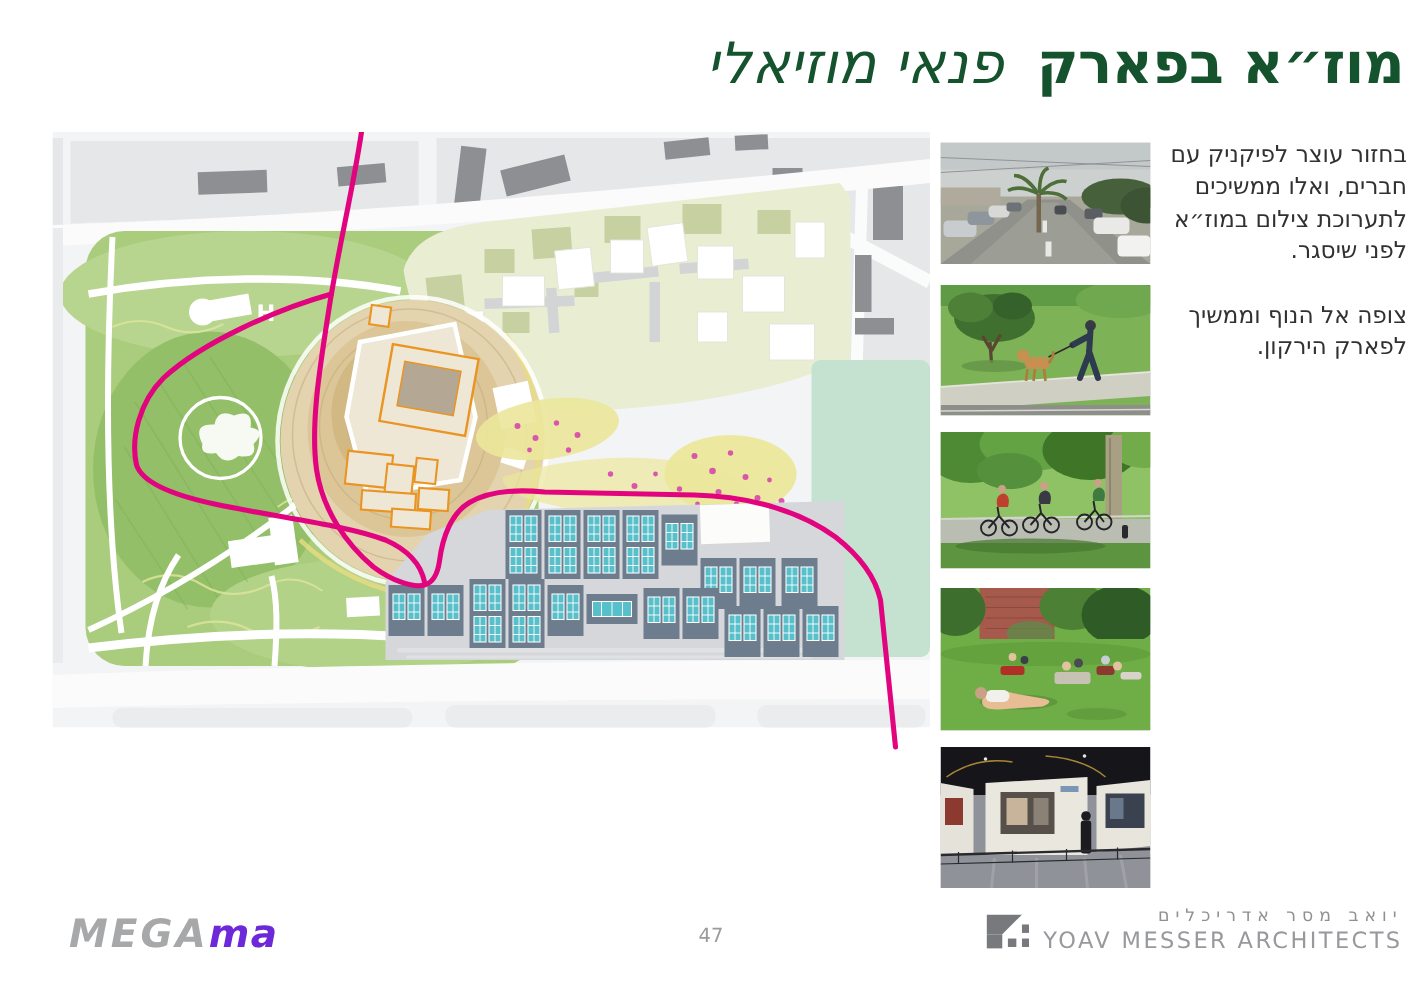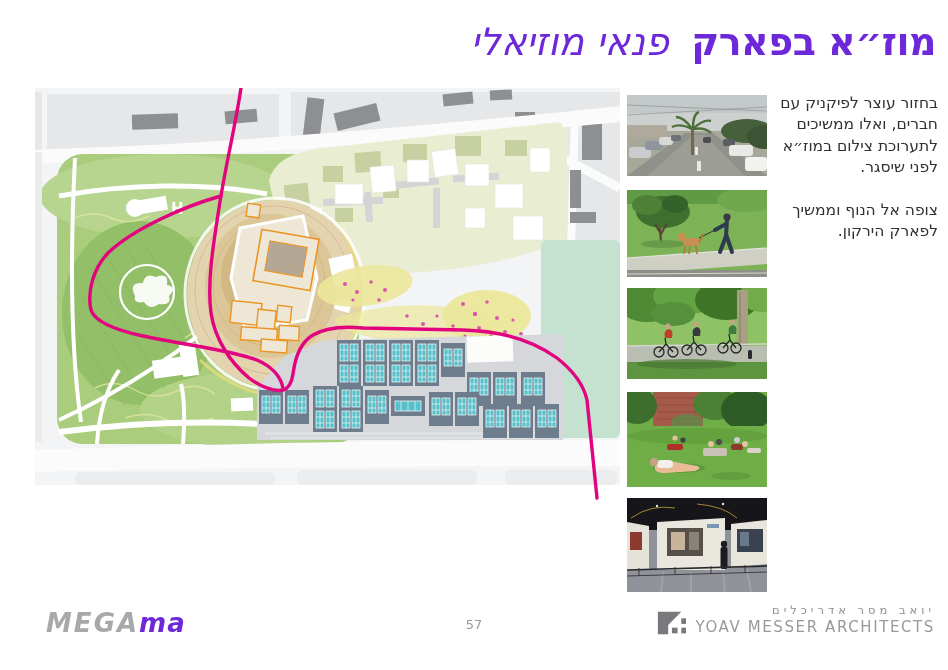--- a/index.html
+++ b/index.html
@@ -1,21 +1,21 @@
 <!DOCTYPE html>
 <html lang="he"><head>
 <meta charset="utf-8">
 <style>
   html,body{margin:0;padding:0;background:#fff;}
   body{font-family:"DejaVu Sans","Liberation Sans",sans-serif;}
   .slide{position:relative;width:948px;height:670px;background:#ffffff;overflow:hidden;}
 
   
   .title{position:absolute;top:22px;right:12px;direction:rtl;white-space:nowrap;
-         color:#6d28d9;font-size:38px;line-height:1.1;}
+         color:#14532d;font-size:38px;line-height:1.1;}
   .title .t-bold{font-weight:700;letter-spacing:-0.5px;}
   .title .t-light{font-weight:400;font-style:italic;margin-right:10px;letter-spacing:0;}
 
   
   .map-wrap{position:absolute;left:35px;top:88px;width:585px;height:412px;}
 
   
   .photos{position:absolute;left:627px;top:95px;width:140px;}
   .photo{position:absolute;left:0;width:140px;overflow:hidden;background:#ddd;}
   .photo svg{display:block;}
@@ -29,21 +29,21 @@
   .narrative{position:absolute;top:93px;right:10px;width:163px;direction:rtl;text-align:right;
              color:#313131;font-size:15.5px;line-height:1.38;font-weight:400;}
   .narrative p{margin:0 0 21px 0;}
 
   
   .brand{position:absolute;left:46px;top:608px;font-size:26px;letter-spacing:2px;color:#a7a8aa;}
   .brand .b-bold{font-weight:700;font-style:italic;}
   .brand .b-italic{font-weight:700;font-style:italic;color:#6d28d9;letter-spacing:1px;}
   .page-num{position:absolute;left:0;top:617px;width:948px;text-align:center;
             font-size:13px;color:#9b9b9b;}
-  .architect{position:absolute;right:13px;top:604px;display:flex;align-items:flex-end;gap:10px;}
+  .architect{position:absolute;right:13px;top:604px;display:flex;align-items:center;gap:10px;}
   .architect .mark{width:30px;height:28px;}
   .architect .atext{text-align:right;color:#8e9093;}
   .architect .he{direction:rtl;font-size:11.5px;letter-spacing:4px;line-height:1.2;}
   .architect .en{font-size:15px;letter-spacing:1.6px;color:#97999c;line-height:1.3;}
 </style>
 </head>
 <body>
 
 <div class="slide">
 
@@ -470,21 +470,21 @@
 
   <div class="narrative">
     <p>בחזור עוצר לפיקניק עם חברים, ואלו ממשיכים לתערוכת צילום במוז״א לפני שיסגר.</p>
     <p>צופה אל הנוף וממשיך לפארק הירקון.</p>
   </div>
 
   <div class="brand">
     <span class="b-bold">MEGA</span><span class="b-italic">ma</span>
   </div>
 
-  <div class="page-num">57</div>
+  <div class="page-num">47</div>
 
   <div class="architect">
     <svg class="mark" viewBox="0 0 32 28">
       <g fill="#77797c">
         <path d="M2,2 H27 L13,16 H2 Z"></path>
         <rect x="2" y="16" width="11" height="10"></rect>
         <rect x="17" y="19" width="6" height="6"></rect>
         <rect x="27" y="19" width="5" height="6"></rect>
         <rect x="27" y="9" width="5" height="6"></rect>
       </g>

